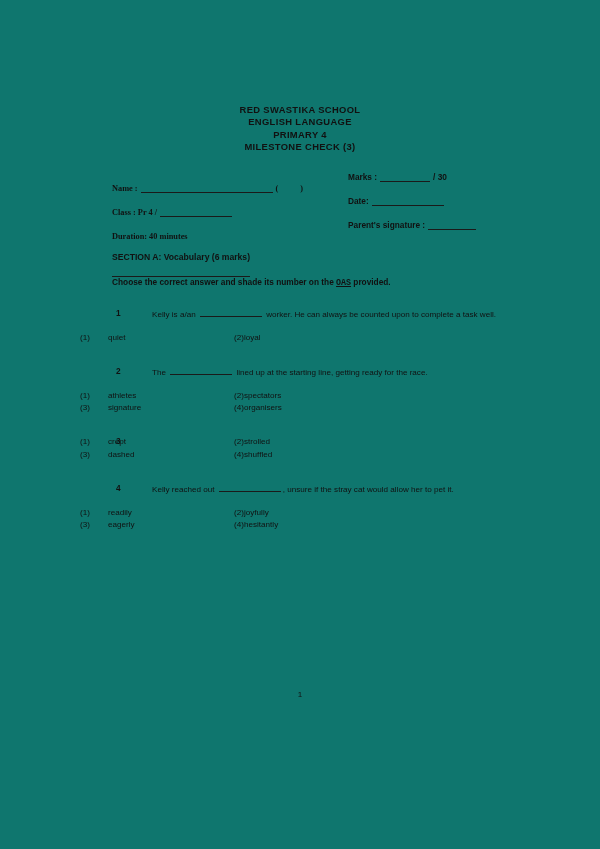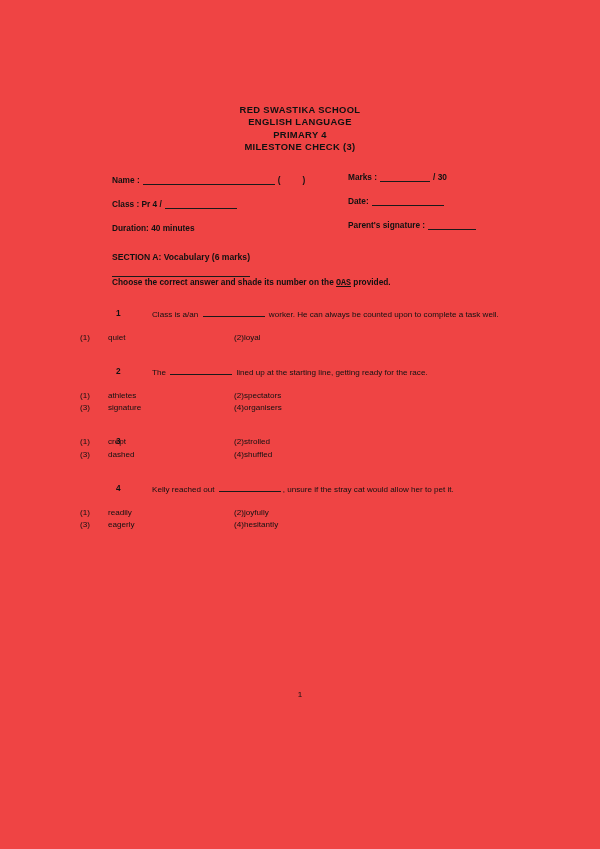--- a/index.html
+++ b/index.html
@@ -11,21 +11,21 @@
     width: 600px;
     height: 849px;
     position: relative;
     font-family: "Liberation Sans", sans-serif;
     color: #1a1a1a;
     -webkit-font-smoothing: antialiased;
   }
   .page {
     position: absolute;
     inset: 0;
-    background: #ef4444;
+    background: #0f766e;
   }
 
   
   .doc-header {
     position: absolute;
     left: 0;
     right: 0;
     top: 104px;
     text-align: center;
   }
@@ -48,23 +48,24 @@
     color: #111;
   }
   .prow {
     position: relative;
     height: 24px;
     white-space: nowrap;
   }
   .pleft {
     position: absolute;
     left: 0;
-    top: 3px;
+    top: 12px;
     display: flex;
     align-items: center;
+    font-family: Liberation Serif, serif;
   }
   .pright {
     position: absolute;
     left: 236px;
     top: 0;
     display: flex;
     align-items: flex-end;
   }
   .blank {
     display: inline-block;
@@ -228,21 +229,21 @@
 
   <div class="instruction">
     <span>Choose the correct answer and shade its number on the </span><span class="u">OAS</span><span> provided.</span>
   </div>
 
   <div class="questions">
 
     <div class="question">
       <div class="q-num">1</div>
       <div class="q-stem">
-        <span>Class is a/an</span>
+        <span>Kelly is a/an</span>
         <span class="gap"></span>
         <span>worker. He can always be counted upon to complete a task well.</span>
       </div>
       <div class="options">
         <div class="opt-row">
           <div class="opt col-a">
             <span class="lbl">(1)</span><span>quiet</span>
           </div>
           <div class="opt col-b">
             <span class="lbl">(2)</span><span>loyal</span>

